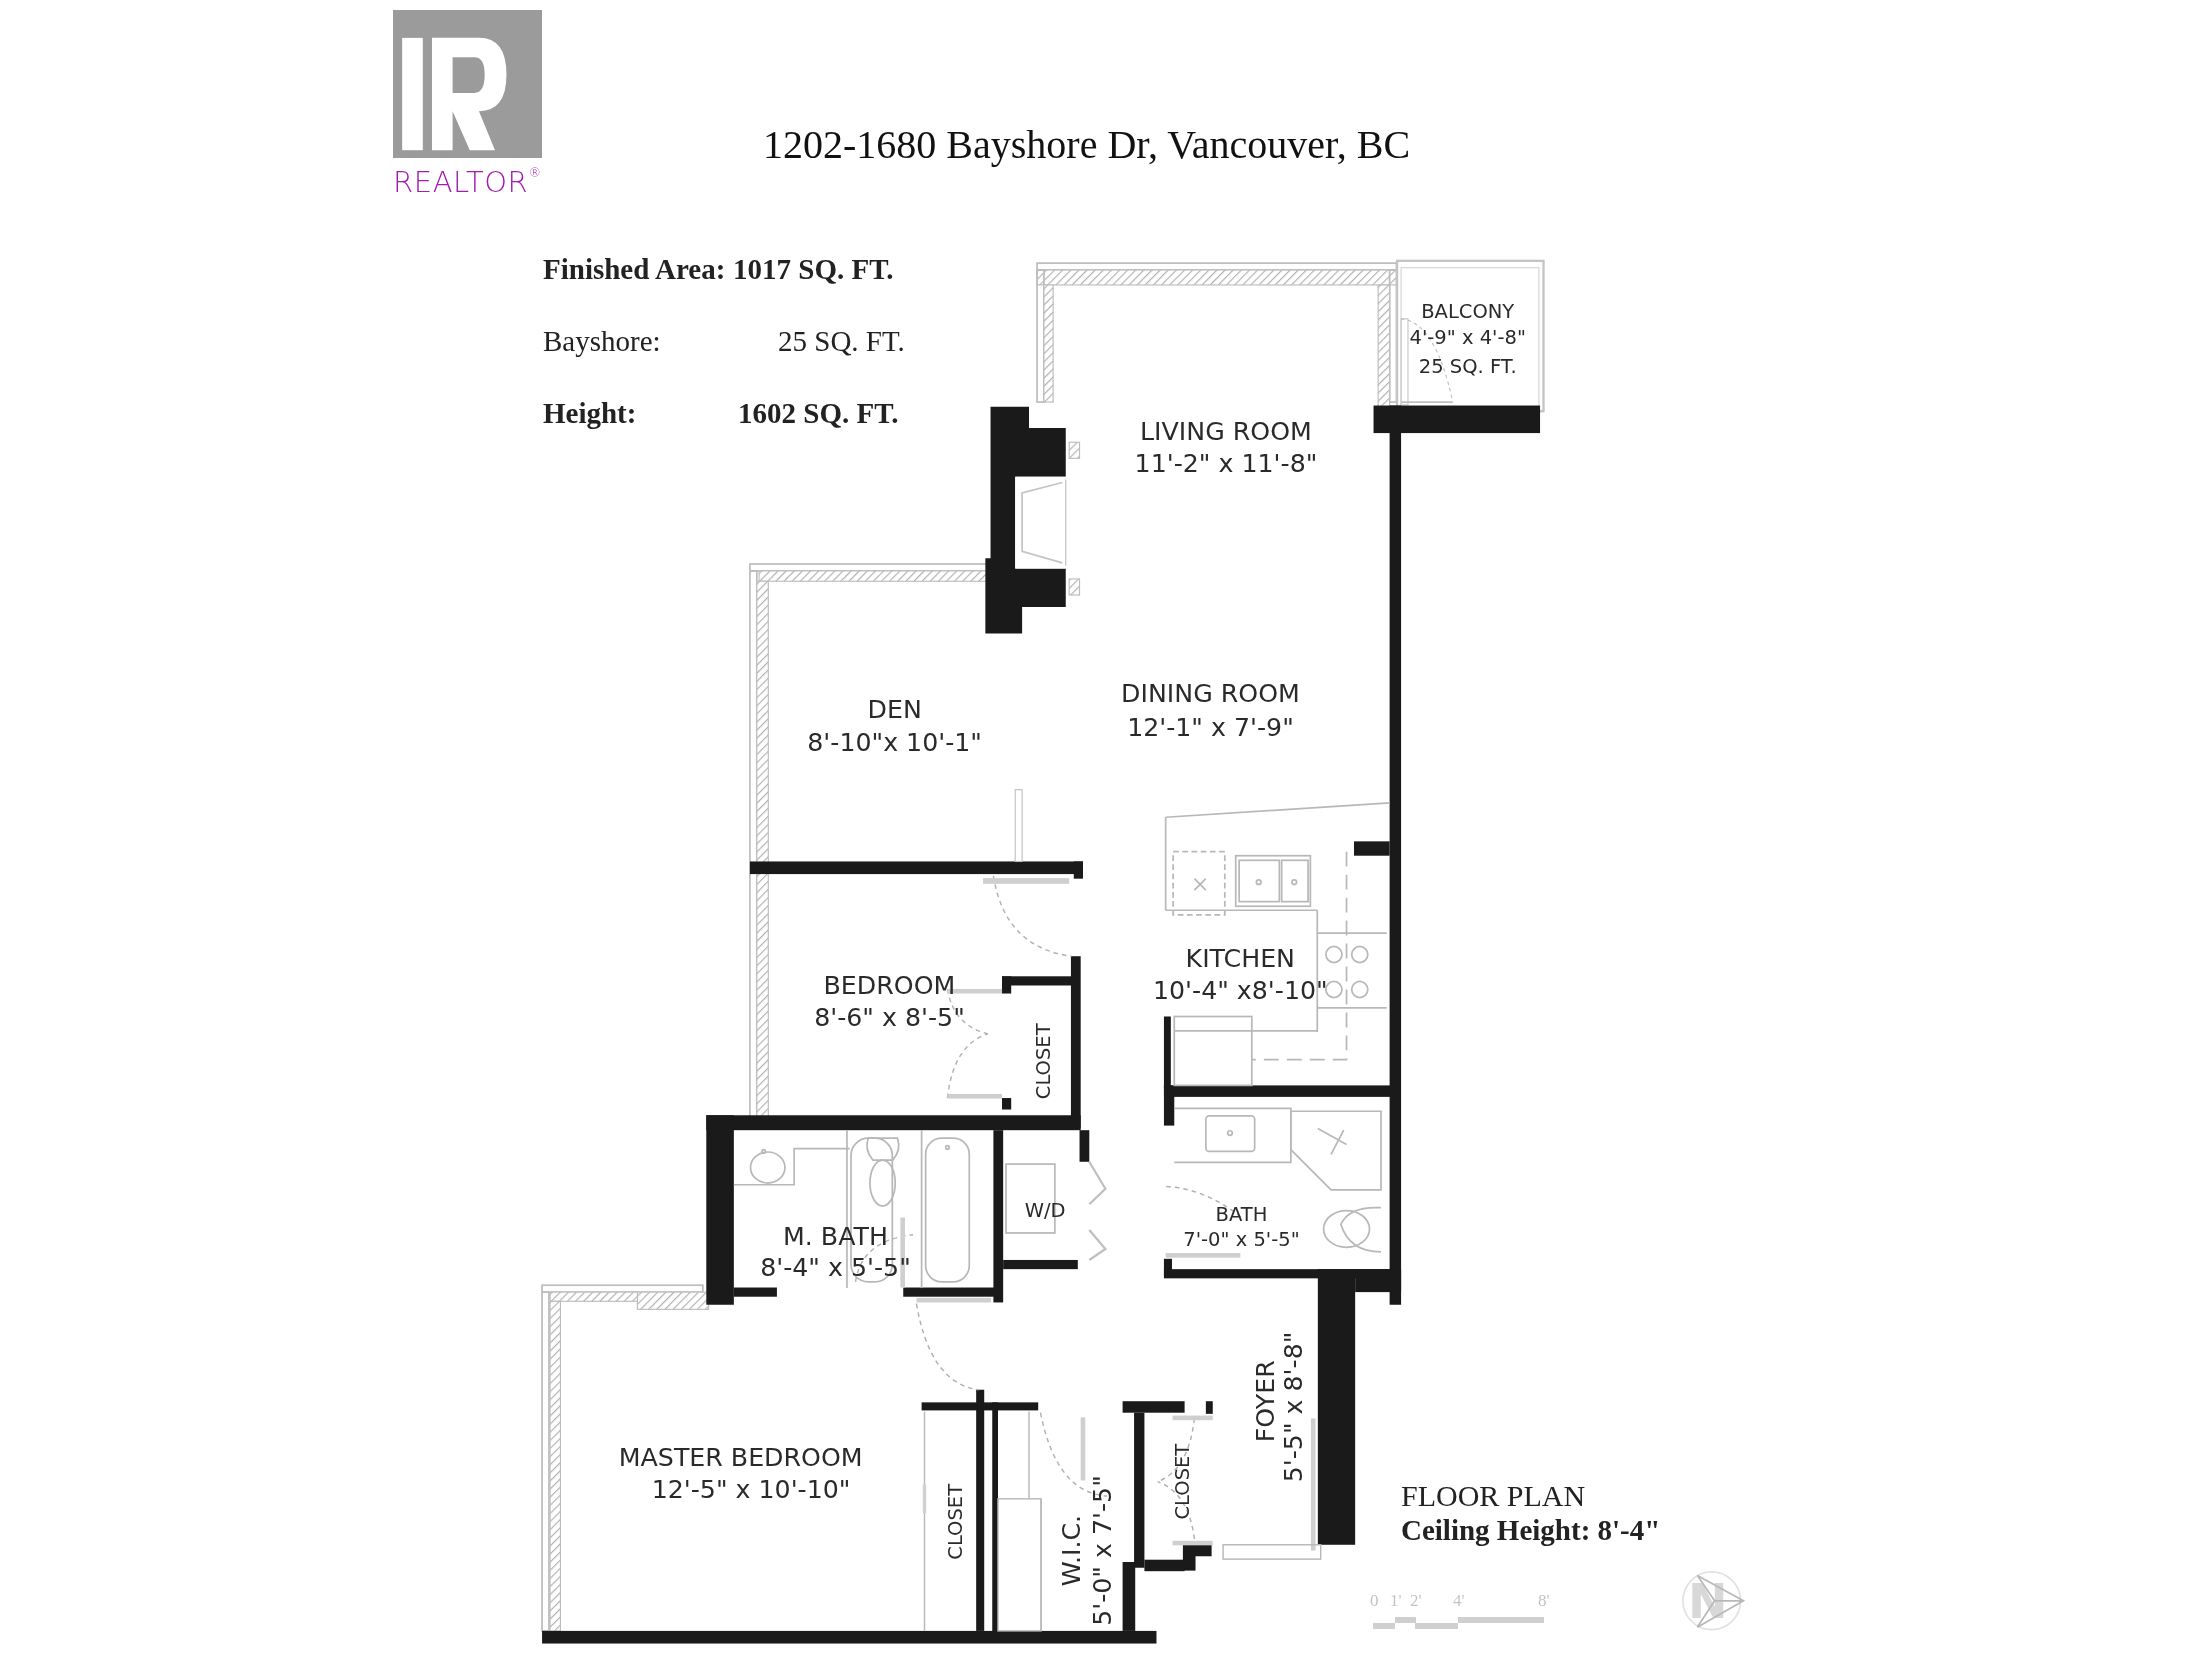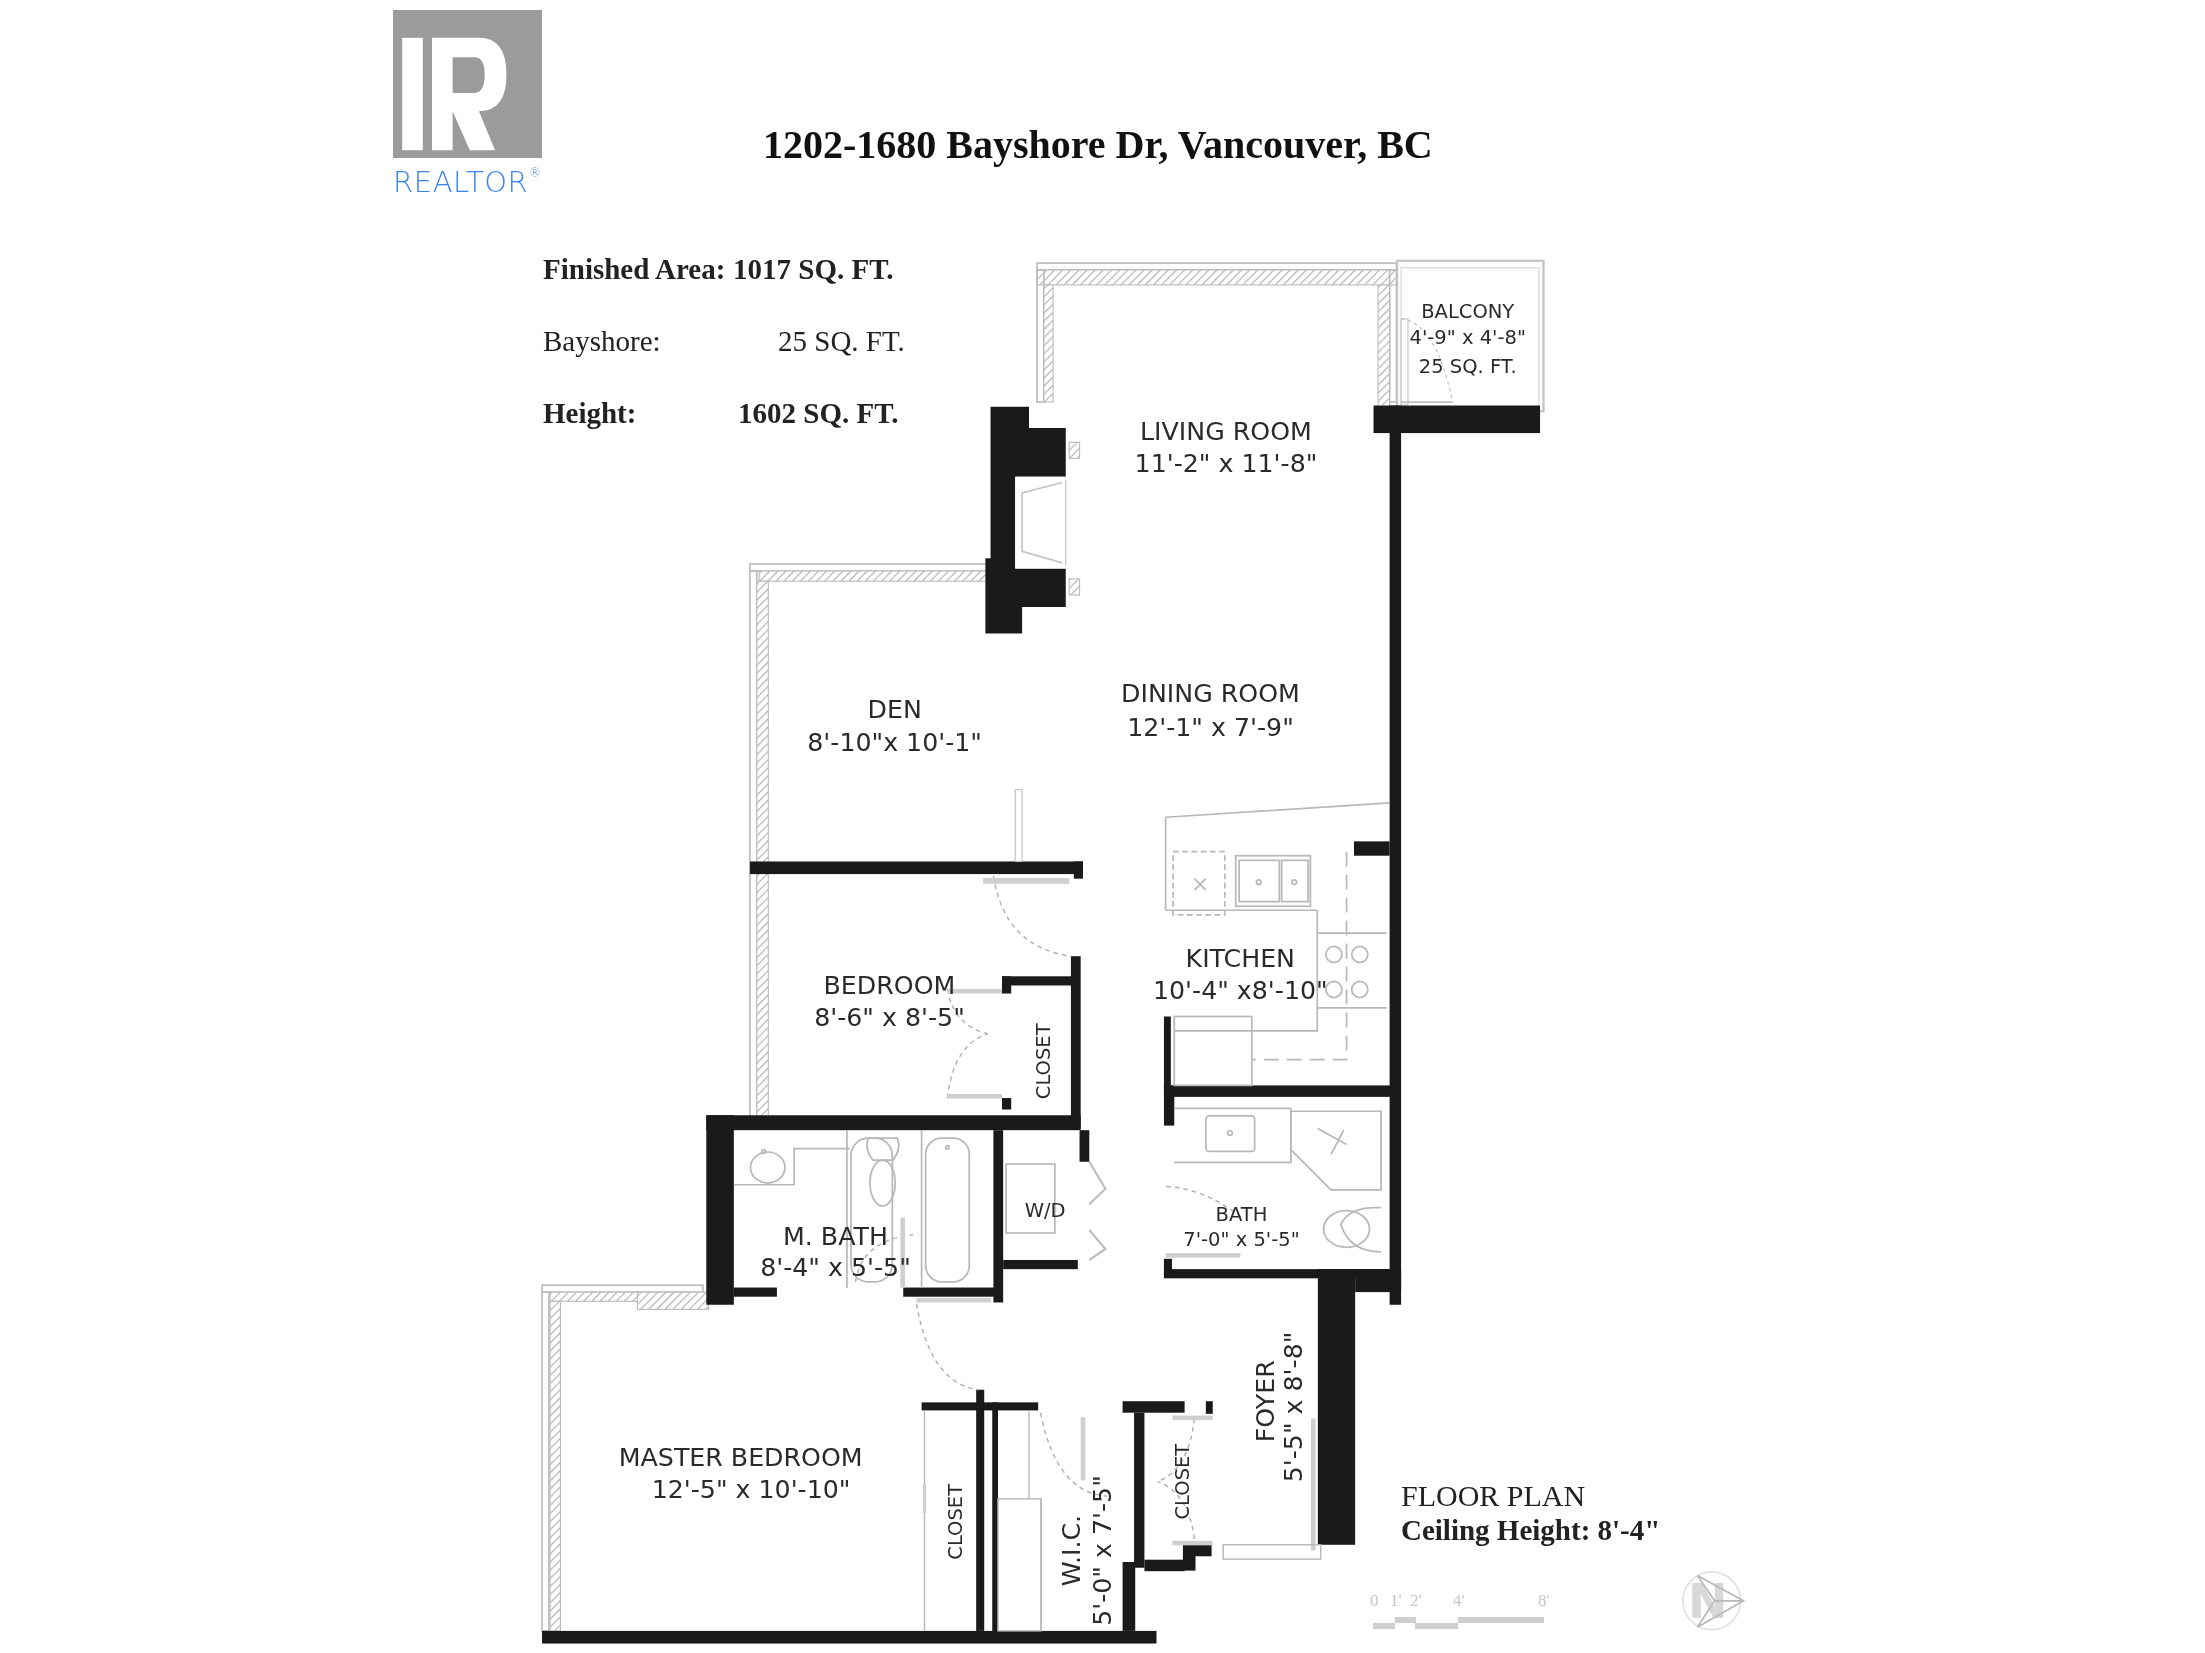--- a/index.html
+++ b/index.html
@@ -2,25 +2,25 @@
 <html style="font-size:9.2px"><head>
 <meta charset="utf-8">
 <style>
   html, body { margin:0; padding:0; background:#ffffff; }
   body { width:2205px; height:1654px; position:relative; overflow:hidden; font-family:"DejaVu Sans", sans-serif; }
   .abs { position:absolute; }
 
   
   #logo { left:393px; top:10.3px; width:149px; height:183px; }
   #logo .box { position:absolute; left:0; top:0; width:149px; height:148px; background:#9b9b9b; }
-  #logo .wordmark { position:absolute; left:0; top:155px; font-family:"DejaVu Sans", sans-serif; font-size:29px; letter-spacing:0.6px; color:#3b82f6; font-weight:300; }
+  #logo .wordmark { position:absolute; left:0; top:155px; font-family:"DejaVu Sans", sans-serif; font-size:29px; letter-spacing:0.6px; color:#a21caf; font-weight:300; }
   #logo .reg { font-size:12.6px; vertical-align:top; }
 
   
-  #title { left:763px; top:121px; font-family:"Liberation Serif", serif; font-weight:bold; font-size:40px; color:#111; white-space:nowrap; }
+  #title { left:763px; top:121px; font-family:"Liberation Serif", serif; font-weight:normal; font-size:40px; color:#111; white-space:nowrap; }
 
   
   #area { left:543px; top:253px; font-family:"Liberation Serif", serif; font-size:29px; color:#222; }
   #area .row { position:absolute; white-space:nowrap; }
   #area .lbl { position:absolute; left:0; }
   #area .val { position:absolute; white-space:nowrap;text-align:right; }
   #area .bold { font-weight:bold; }
 
   
   #plan { left:0; top:0; width:2205px; height:1654px; }

